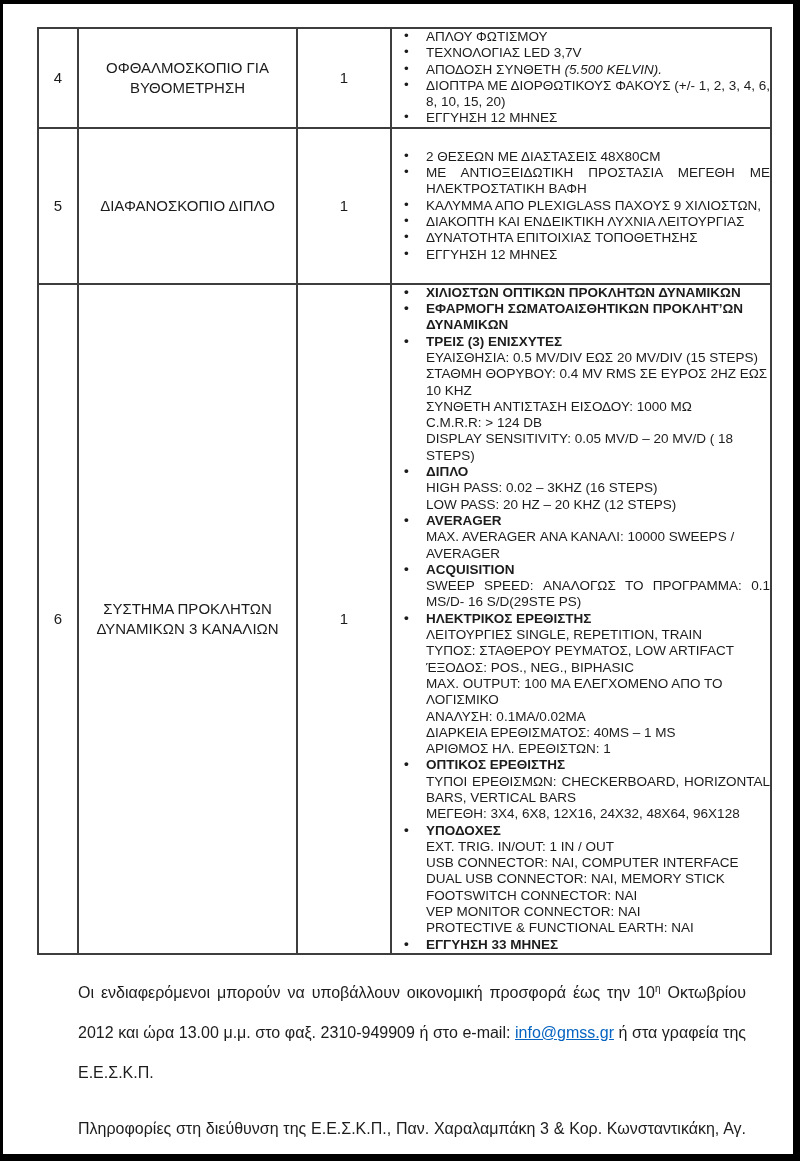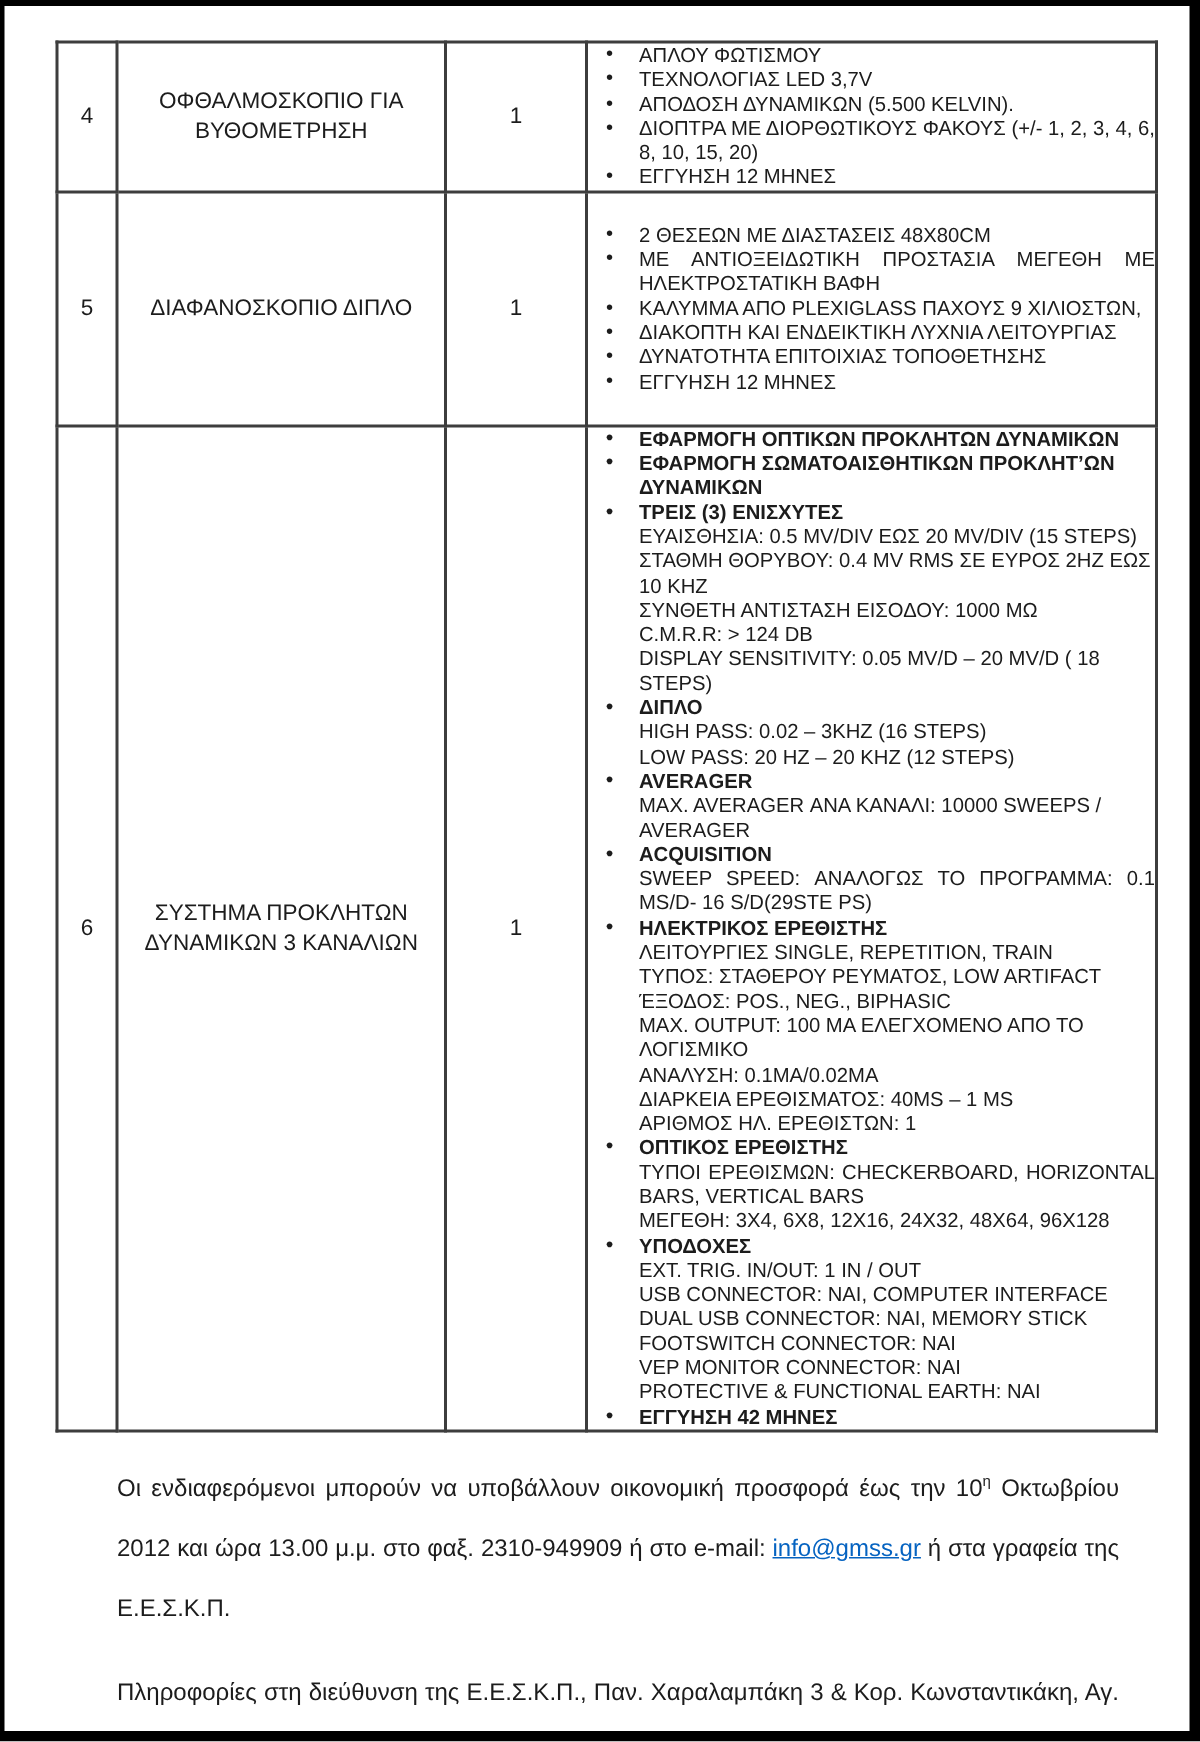--- a/index.html
+++ b/index.html
@@ -19,21 +19,21 @@
     padding:0;overflow:hidden;
   }
   td.c-num{text-align:center;font-size:15px;}
   td.c-name{text-align:center;font-size:15px;line-height:20px;padding:0 10px;}
   td.c-qty{text-align:center;font-size:15px;}
   td.c-specs{font-size:13.5px;line-height:16.3px;padding:3px 14px 3px 0;}
   ul.specs{list-style:none;margin:0;padding:0;}
   ul.specs li{position:relative;padding-left:34px;}
   ul.specs .marker{position:absolute;left:12px;top:-1px;}
   .b{font-weight:bold;}
-  .it{margin-top:26px;}
+  .it{font-style:italic;margin-top:26px;}
   .justify{text-align:justify;}
   .sub{}
   .footer{margin:18px 31px 0 59px;font-size:16px;}
   .footer p{margin:16px;}
   .fpar{line-height:40px;text-align:justify;}
   sup.sd{font-size:10px;line-height:0;vertical-align:super;}
   a.email{color:#0563c1;text-decoration:underline;cursor:pointer;}
 </style>
 </head>
 <body>
@@ -49,21 +49,21 @@
     </colgroup>
     <tbody>
       <tr style="height:98px;">
         <td class="c-num">4</td>
         <td class="c-name">ΟΦΘΑΛΜΟΣΚΟΠΙΟ ΓΙΑ ΒΥΘΟΜΕΤΡΗΣΗ</td>
         <td class="c-qty">1</td>
         <td class="c-specs">
           <ul class="specs">
               <li><span class="marker">•</span><span>ΑΠΛΟΥ ΦΩΤΙΣΜΟΥ</span></li>
               <li><span class="marker">•</span><span>ΤΕΧΝΟΛΟΓΙΑΣ LED 3,7V</span></li>
-              <li><span class="marker">•</span><span>ΑΠΟΔΟΣΗ ΔΥΝΑΜΙΚΩΝ</span><span class="it"> (5.500 KELVIN).</span></li>
+              <li><span class="marker">•</span><span>ΑΠΟΔΟΣΗ ΣΥΝΘΕΤΗ</span><span class="it"> (5.500 KELVIN).</span></li>
               <li><span class="marker">•</span><span>ΔΙΟΠΤΡΑ ΜΕ ΔΙΟΡΘΩΤΙΚΟΥΣ ΦΑΚΟΥΣ (+/- 1, 2, 3, 4, 6, 8, 10, 15, 20)</span></li>
               <li><span class="marker">•</span><span>ΕΓΓΥΗΣΗ 12 ΜΗΝΕΣ</span></li>
             </ul>
         </td>
       </tr>
       <tr style="height:156px;">
         <td class="c-num">5</td>
         <td class="c-name">ΔΙΑΦΑΝΟΣΚΟΠΙΟ ΔΙΠΛΟ</td>
         <td class="c-qty">1</td>
         <td class="c-specs">
@@ -76,30 +76,30 @@
               <li><span class="marker">•</span><span>ΕΓΓΥΗΣΗ 12 ΜΗΝΕΣ</span></li>
             </ul>
         </td>
       </tr>
       <tr style="height:597px;">
         <td class="c-num">6</td>
         <td class="c-name">ΣΥΣΤΗΜΑ ΠΡΟΚΛΗΤΩΝ ΔΥΝΑΜΙΚΩΝ 3 ΚΑΝΑΛΙΩΝ</td>
         <td class="c-qty">1</td>
         <td class="c-specs">
           <ul class="specs">
-              <li><span class="marker b">•</span><span class="b">ΕΦΑΡΜΟΓΗ ΟΠΤΙΚΩΝ ΠΡΟΚΛΗΤΩΝ ΔΥΝΑΜΙΚΩΝ</span></li>
+              <li><span class="marker b">•</span><span class="b">ΧΙΛΙΟΣΤΩΝ ΟΠΤΙΚΩΝ ΠΡΟΚΛΗΤΩΝ ΔΥΝΑΜΙΚΩΝ</span></li>
               <li><span class="marker b">•</span><span class="b">ΕΦΑΡΜΟΓΗ ΣΩΜΑΤΟΑΙΣΘΗΤΙΚΩΝ ΠΡΟΚΛΗΤ’ΩΝ ΔΥΝΑΜΙΚΩΝ</span></li>
               <li><span class="marker b">•</span><span class="b">ΤΡΕΙΣ (3) ΕΝΙΣΧΥΤΕΣ</span><div class="sub">ΕΥΑΙΣΘΗΣΙΑ: 0.5 MV/DIV ΕΩΣ 20 MV/DIV (15 STEPS)</div><div class="sub">ΣΤΑΘΜΗ ΘΟΡΥΒΟΥ: 0.4 MV RMS ΣΕ ΕΥΡΟΣ 2HZ ΕΩΣ 10 KHZ</div><div class="sub">ΣΥΝΘΕΤΗ ΑΝΤΙΣΤΑΣΗ ΕΙΣΟΔΟΥ: 1000 ΜΩ</div><div class="sub">C.M.R.R: &gt; 124 DB</div><div class="sub">DISPLAY SENSITIVITY: 0.05 MV/D – 20 MV/D ( 18 STEPS)</div></li>
               <li><span class="marker b">•</span><span class="b">ΔΙΠΛΟ</span><div class="sub">HIGH PASS: 0.02 – 3KHZ (16 STEPS)</div><div class="sub">LOW PASS: 20 HZ – 20 KHZ (12 STEPS)</div></li>
               <li><span class="marker b">•</span><span class="b">AVERAGER</span><div class="sub">MAX. AVERAGER ΑΝΑ ΚΑΝΑΛΙ: 10000 SWEEPS / AVERAGER</div></li>
               <li><span class="marker b">•</span><span class="b">ACQUISITION</span><div class="sub justify">SWEEP SPEED: ΑΝΑΛΟΓΩΣ ΤΟ ΠΡΟΓΡΑΜΜΑ: 0.1 MS/D- 16 S/D(29STE PS)</div></li>
               <li><span class="marker b">•</span><span class="b">ΗΛΕΚΤΡΙΚΟΣ ΕΡΕΘΙΣΤΗΣ</span><div class="sub">ΛΕΙΤΟΥΡΓΙΕΣ SINGLE, REPETITION, TRAIN</div><div class="sub">ΤΥΠΟΣ: ΣΤΑΘΕΡΟΥ ΡΕΥΜΑΤΟΣ, LOW ARTIFACT</div><div class="sub">ΈΞΟΔΟΣ: POS., NEG., BIPHASIC</div><div class="sub">MAX. OUTPUT: 100 MA ΕΛΕΓΧΟΜΕΝΟ ΑΠΟ ΤΟ ΛΟΓΙΣΜΙΚΟ</div><div class="sub">ΑΝΑΛΥΣΗ: 0.1ΜΑ/0.02ΜΑ</div><div class="sub">ΔΙΑΡΚΕΙΑ ΕΡΕΘΙΣΜΑΤΟΣ: 40MS – 1 MS</div><div class="sub">ΑΡΙΘΜΟΣ ΗΛ. ΕΡΕΘΙΣΤΩΝ: 1</div></li>
               <li><span class="marker b">•</span><span class="b">ΟΠΤΙΚΟΣ ΕΡΕΘΙΣΤΗΣ</span><div class="sub justify">ΤΥΠΟΙ ΕΡΕΘΙΣΜΩΝ: CHECKERBOARD, HORIZONTAL BARS, VERTICAL BARS</div><div class="sub">ΜΕΓΕΘΗ: 3Χ4, 6Χ8, 12Χ16, 24Χ32, 48Χ64, 96Χ128</div></li>
               <li><span class="marker b">•</span><span class="b">ΥΠΟΔΟΧΕΣ</span><div class="sub">EXT. TRIG. IN/OUT: 1 IN / OUT</div><div class="sub">USB CONNECTOR: ΝΑΙ, COMPUTER INTERFACE</div><div class="sub">DUAL USB CONNECTOR: ΝΑΙ, MEMORY STICK</div><div class="sub">FOOTSWITCH CONNECTOR: ΝΑΙ</div><div class="sub">VEP MONITOR CONNECTOR: ΝΑΙ</div><div class="sub">PROTECTIVE &amp; FUNCTIONAL EARTH: ΝΑΙ</div></li>
-              <li><span class="marker b">•</span><span class="b">ΕΓΓΥΗΣΗ 42 ΜΗΝΕΣ</span></li>
+              <li><span class="marker b">•</span><span class="b">ΕΓΓΥΗΣΗ 33 ΜΗΝΕΣ</span></li>
             </ul>
         </td>
       </tr>
     </tbody>
   </table>
 
   <div class="footer">
     <p class="fpar"><span>Οι ενδιαφερόμενοι μπορούν να υποβάλλουν οικονομική προσφορά έως την 10</span><sup class="sd">η</sup><span> Οκτωβρίου 2012 και ώρα 13.00 μ.μ. στο φαξ. 2310-949909 ή στο e-mail: </span><a class="email">info@gmss.gr</a><span> ή στα γραφεία της Ε.Ε.Σ.Κ.Π.</span></p>
     <p class="fpar">Πληροφορίες στη διεύθυνση της Ε.Ε.Σ.Κ.Π., Παν. Χαραλαμπάκη 3 &amp; Κορ. Κωνσταντικάκη, Αγ. Ιωάννης - Καλαμαριά, Θεσ/νίκη, Τ.Κ. 55132 και στο τηλ. 2310 – 949672.</p>
 

